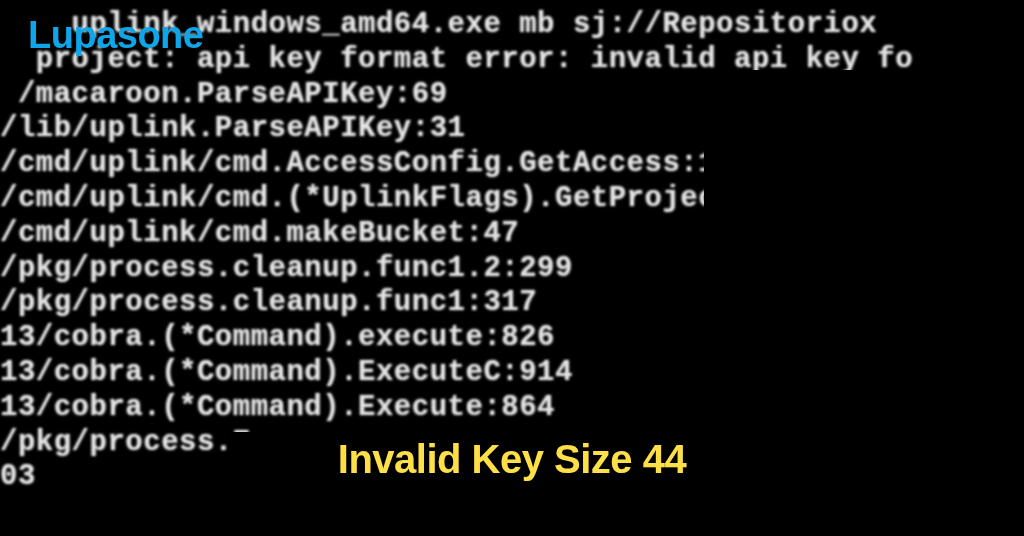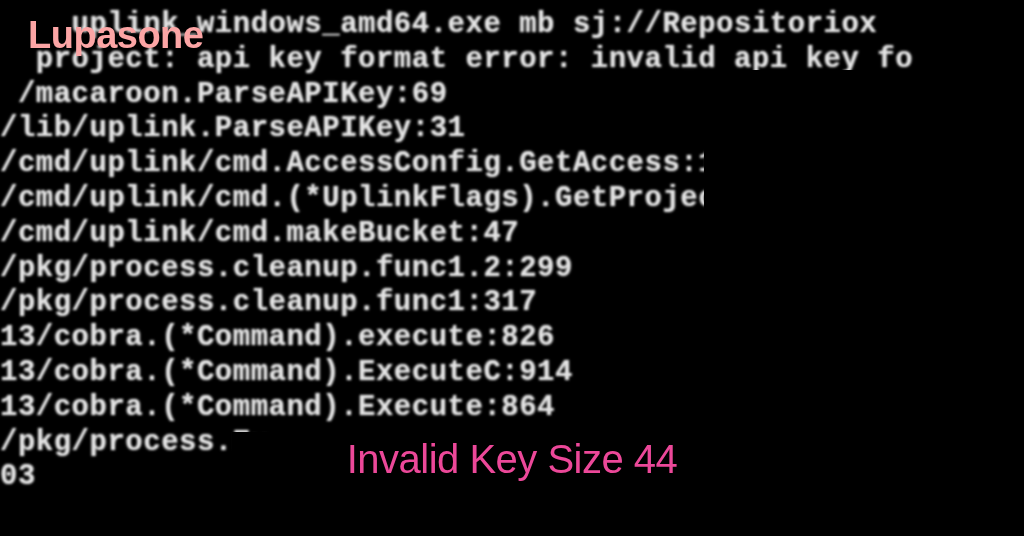--- a/index.html
+++ b/index.html
@@ -31,21 +31,21 @@
       letter-spacing: 0.5px;
       line-height: 1.2;
       white-space: pre;
       font-family: "Courier New", monospace;
       text-shadow: 0 0 2px #888;
     }
     .overlay-top {
       position: absolute;
       top: 14px;
       left: 28px;
-      color: #fca5a5;
+      color: #0ea5e9;
       font-family: Arial, Helvetica, sans-serif;
       font-size: 38px;
       font-weight: 900;
       letter-spacing: -0.5px;
       z-index: 10;
     }
     .overlay-bottom-bg {
       position: absolute;
       bottom: 52px;
       left: 50%;
@@ -62,24 +62,24 @@
       width: 320px;
       height: 190px;
       background: #000;
       z-index: 8;
     }
     .overlay-bottom {
       position: absolute;
       bottom: 54px;
       left: 50%;
       transform: translateX(-50%);
-      color: #ec4899;
+      color: #fde047;
       font-family: Arial, Helvetica, sans-serif;
       font-size: 40px;
-      font-weight: 400;
+      font-weight: 700;
       letter-spacing: -0.5px;
       z-index: 10;
       white-space: nowrap;
     }
   </style>
 </head>
 <body>
 
 <div class="terminal">
   <div class="line">    uplink_windows_amd64.exe mb sj://Repositoriox</div>

